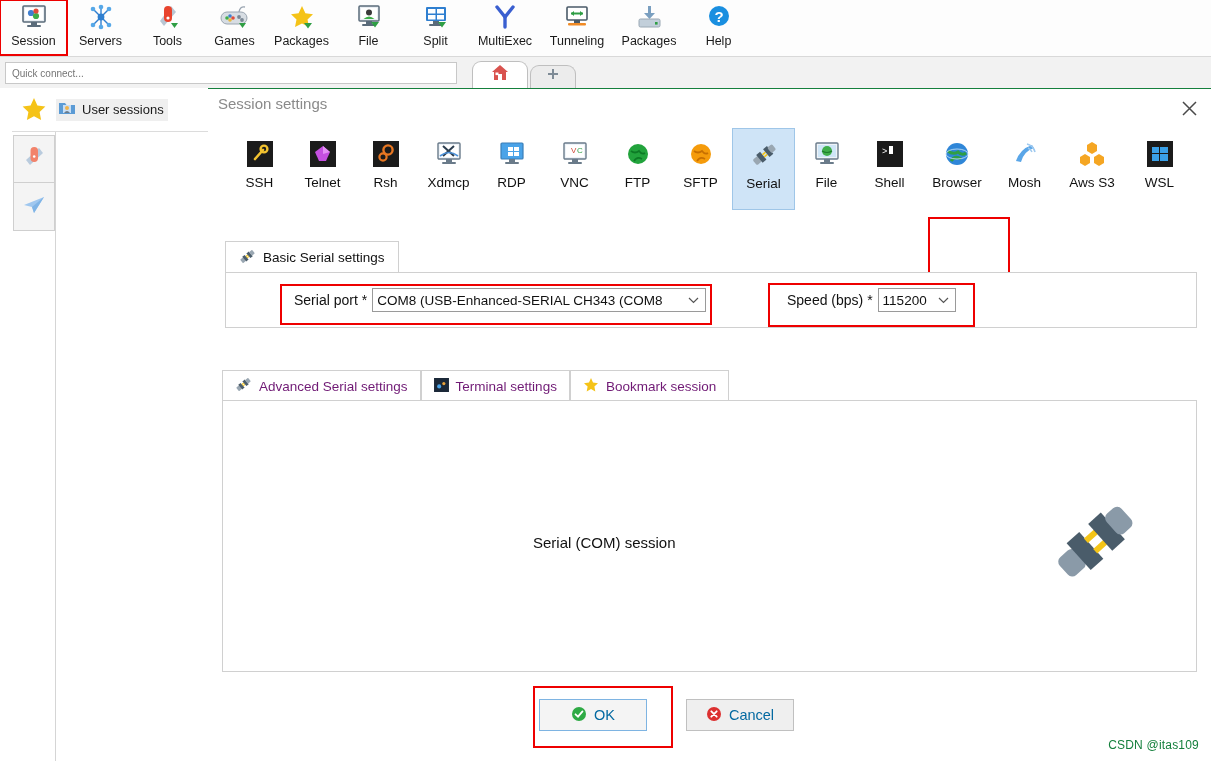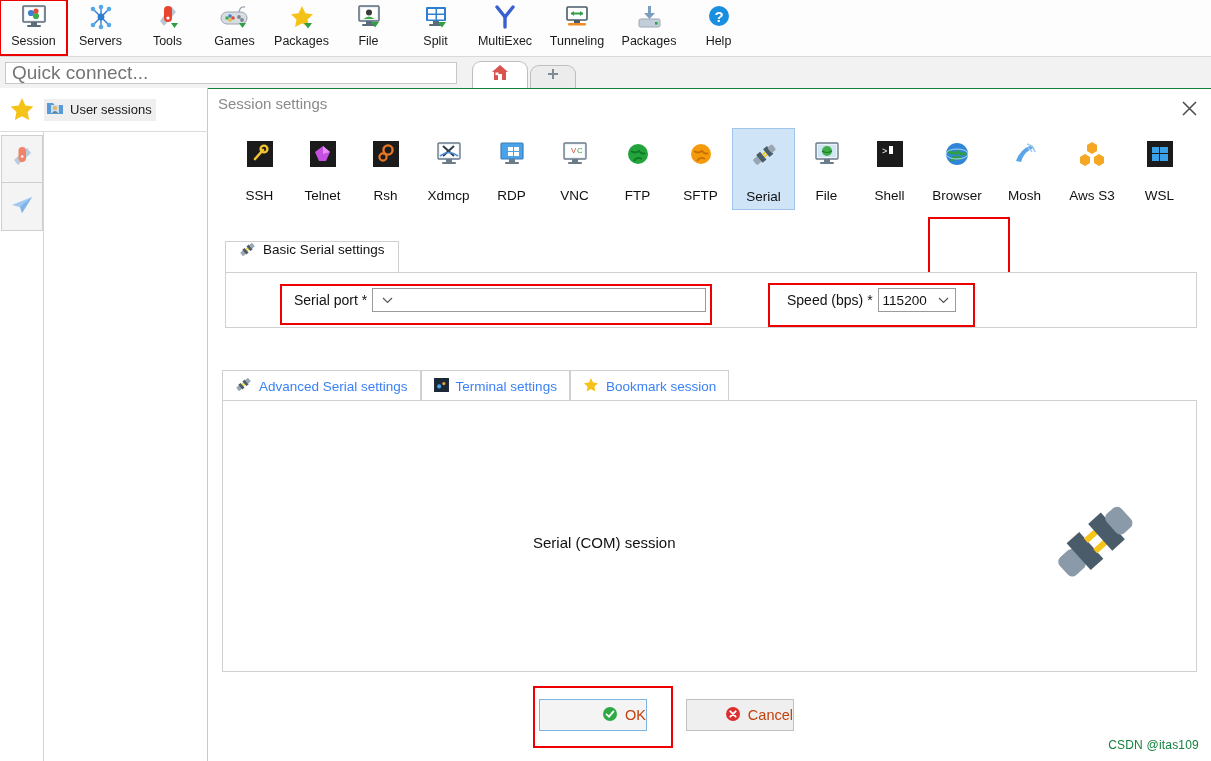--- a/index.html
+++ b/index.html
@@ -32,38 +32,38 @@
   .tb-item.highlighted { outline: 2px solid #ee0000; outline-offset: -1px; }
 
   
   .qc-row {
     position: absolute; left: 0; top: 57px; width: 1211px; height: 31px;
     background: #f2f2f2;
   }
   .qc-input {
     position: absolute; left: 5px; top: 5px; width: 452px; height: 22px;
     background: #ffffff; border: 1px solid #c8c8c8;
-    font-size: 19px; color: #9a9a9a;
+    font-size: 10px; color: #9a9a9a;
     padding: 0 6px; line-height: 20px;
     font-family: "Liberation Sans", sans-serif;
   }
   .tabstrip { position: absolute; left: 462px; top: 0px; height: 31px; }
   .tab {
     position: absolute; top: 4px; height: 27px;
     border: 1px solid #bfbfbf; border-bottom: none;
     border-radius: 9px 9px 0 0;
     background: #fdfdfd;
     display: flex; align-items: center; justify-content: center;
   }
   .tab.home { left: 10px; width: 56px; background:#ffffff; }
   .tab.plus { left: 68px; width: 46px; top: 8px; height: 23px; background:#ececec; }
 
   
   .leftpanel {
-    position: absolute; left: 0; top: 88px; width: 208px; height: 673px;
+    position: absolute; left: 12px; top: 88px; width: 208px; height: 673px;
     background: #ffffff; border-right: 1px solid #c9c9c9;
   }
   .lp-toprow {
     position: absolute; left:0; top:0; width:208px; height:44px;
     border-bottom: 1px solid #dcdcdc;
     display: flex; align-items: center;
   }
   .lp-star { width: 44px; display:flex; align-items:center; justify-content:center; }
   .lp-session-entry {
     display:flex; align-items:center; gap:6px; padding: 1px 4px 1px 2px;
@@ -102,38 +102,38 @@
   .types {
     position: absolute; left: 20px; top: 39px;
     display: flex; align-items: flex-start;
   }
   .type-item {
     width: 63px; height: 82px;
     display: flex; flex-direction: column; align-items: center;
     padding-top: 8px; position: relative;
   }
   .type-icon { height: 36px; display:flex; align-items:center; justify-content:center; }
-  .type-label { font-size: 13.5px; color: #111; margin-top: 16px; white-space: nowrap; text-align: right; }
+  .type-label { font-size: 13.5px; color: #111; margin-top: 3px; white-space: nowrap; text-align: right; }
   .type-item.selected {
     background: #cfe4f7; border: 1px solid #9fc6e8;
   }
   .type-item.selected .type-label { font-size: 13.5px; }
   .redbox-serial {
     position: absolute; left: 720px; top: 128px; width: 82px; height: 86px;
     border: 2px solid #ee0000; pointer-events: none;
   }
 
   
   .tabgroup-basic {
     position: absolute; left: 17px; top: 152px; width: 972px;
   }
   .tabhdr { display: flex; align-items: flex-end; height: 32px; }
   .tabhdr .thtab {
     height: 32px; border: 1px solid #d0d0d0; border-bottom: none;
-    background: #ffffff; display:flex; align-items:flex-start; gap: 7px;
+    background: #ffffff; display:flex; align-items:center; gap: 7px;
     padding: 0 13px; font-size: 13.5px; color: #111;
   }
   .panel-basic {
     border: 1px solid #d0d0d0; height: 56px; background: #ffffff;
     position: relative; margin-top: -1px;
   }
   .field-row { position: absolute; left: 0; top: 0; height: 54px; display:flex; align-items:center; }
   .field-label { font-size: 14px; color: #111; margin-right: 5px; white-space: nowrap; }
   .combo {
     height: 24px; border: 1px solid #9a9a9a; background: #ffffff;
@@ -142,39 +142,39 @@
     overflow: hidden; white-space: nowrap;
   }
   .combo .ctext { overflow:hidden; white-space:nowrap; }
   .combo .carrow { color:#555; font-size: 11px; padding: 0 4px 0 5px; }
   .redbox { position: absolute; border: 2px solid #ee0000; pointer-events: none; }
   .lower-wrap { position: absolute; left: 14px; top: 281px; width: 975px; }
   .lower-hdr { display:flex; align-items:flex-end; height: 31px; }
   .lower-hdr .lhtab {
     height: 31px; border: 1px solid #d0d0d0; border-bottom: none;
     background:#ffffff; display:flex; align-items:center; gap:7px;
-    padding: 0 12px; font-size: 13.5px; color:#3b82f6;
+    padding: 0 12px; font-size: 13.5px; color:#701a75;
   }
   .lower-panel {
     border: 1px solid #d0d0d0; height: 272px; background:#ffffff;
     position: relative; margin-top: -1px;
   }
   .session-caption {
     position: absolute; left: 310px; top: 133px;
     font-size: 15px; color: #111;
   }
   .plug-big { position: absolute; right: 55px; top: 95px; }
 
   
   .btnrow { position: absolute; left: 0; top: 598px; width: 1003px; height: 60px; }
   .btn {
     position: absolute; height: 32px;
     border: 1px solid #c0c0c0; background: #f0f0f0;
-    display:flex; align-items:center; justify-content:flex-end; gap: 7px;
-    font-size: 14.5px; color: #c2410c;
+    display:flex; align-items:center; justify-content:center; gap: 7px;
+    font-size: 14.5px; color: #0369a1;
   }
   .btn.ok { left: 331px; top: 12px; width: 108px; background:#f4f4f4; border:1px solid #7eb4e2; }
   .btn.cancel { left: 454px; top: 12px; width: 108px; background:#efefef;margin-left:24px; }
   .redbox-ok { position:absolute; left: 325px; top: 597px; width: 140px; height: 62px; border:2px solid #ee0000; }
 
   .watermark {
     position: absolute; right: 12px; bottom: 9px;
     font-size: 12px; color: #15803d; letter-spacing: 0.2px;
   }
 
@@ -621,20 +621,21 @@
             </svg>
           </span>
           <span>Basic Serial settings</span>
         </div>
       </div>
       <div class="panel-basic">
 
         <div class="field-row" style="left:68px">
           <span class="field-label">Serial port *</span>
           <div class="combo" style="width:334px">
+            <span class="ctext">COM8  (USB-Enhanced-SERIAL CH343 (COM8</span>
             <span class="carrow">
               <svg width="11" height="8" viewBox="0 0 11 8">
                   <path d="M1 2 L5.5 6.5 L10 2" stroke="#555" stroke-width="1.2" fill="none"></path>
                 </svg>
             </span>
           </div>
         </div>
 
         <div class="field-row" style="left:561px">
           <span class="field-label">Speed (bps) *</span>

